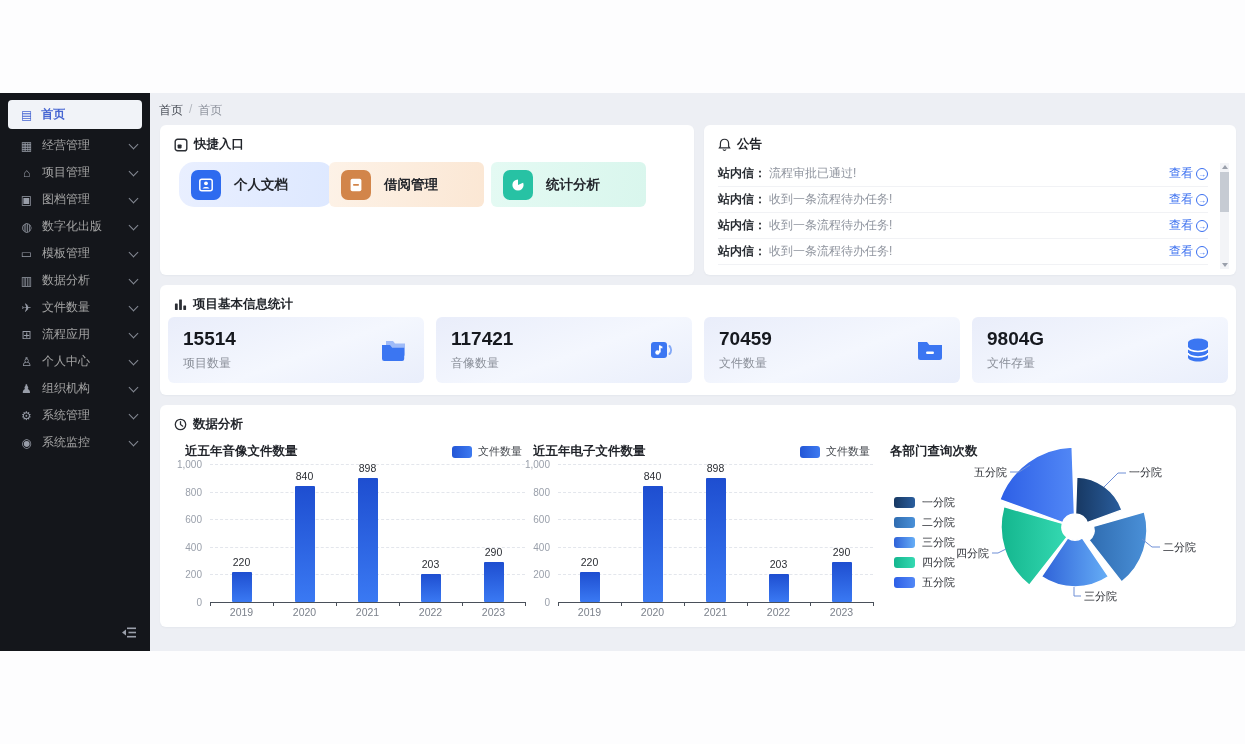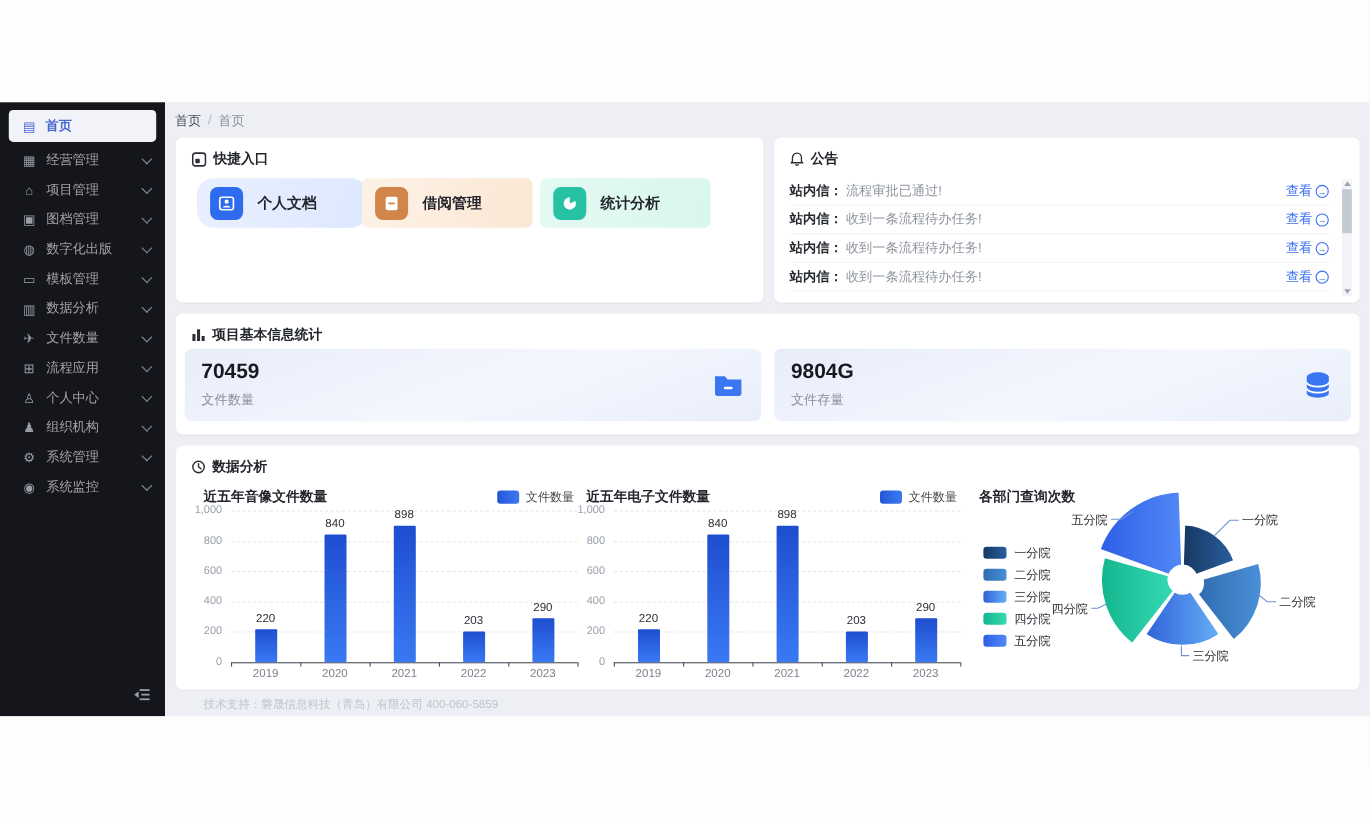--- a/index.html
+++ b/index.html
@@ -254,20 +254,39 @@
     <div class="card card-stats">
       <div class="card-title">
         <svg width="13" height="13" viewBox="0 0 14 14">
           <rect x="1" y="6" width="3" height="7" rx="0.5" fill="#2b2e34"></rect>
             <rect x="5.5" y="1.5" width="3" height="11.5" rx="0.5" fill="#2b2e34"></rect>
             <rect x="10" y="8" width="3" height="5" rx="0.5" fill="#2b2e34"></rect>
         </svg>
         <span>项目基本信息统计</span>
       </div>
       <div class="stat-row">
+        <div class="stat-card">
+          <div class="stat-num">15514</div>
+          <div class="stat-lbl">项目数量</div>
+          <span class="stat-ic"><svg width="32" height="32" viewBox="0 0 32 32">
+                <path d="M8 7 h7 l2 2.6 h10 v10.8 a2 2 0 0 1 -2 2 h-15 a2 2 0 0 1 -2 -2 Z" fill="currentColor" opacity="0.45"></path>
+                <path d="M4 11 h8 l2.2 2.8 h12 v11.2 a2 2 0 0 1 -2 2 h-18 a2.2 2.2 0 0 1 -2.2 -2.2 Z" fill="currentColor"></path>
+              </svg></span>
+        </div>
+        <div class="stat-card">
+          <div class="stat-num">117421</div>
+          <div class="stat-lbl">音像数量</div>
+          <span class="stat-ic"><svg width="32" height="32" viewBox="0 0 32 32">
+                <rect x="5" y="8" width="16" height="16" rx="3" fill="currentColor"></rect>
+                <circle cx="11.5" cy="18.5" r="2.2" fill="#fff"></circle>
+                <rect x="13" y="11.5" width="1.7" height="7" fill="#fff"></rect>
+                <path d="M13 11.5 l3.4 1 v2 l-3.4 -1 Z" fill="#fff"></path>
+                <path d="M23.5 12 a6 6 0 0 1 0 8" fill="none" stroke="currentColor" stroke-width="2" stroke-linecap="round" opacity="0.6"></path>
+              </svg></span>
+        </div>
         <div class="stat-card">
           <div class="stat-num">70459</div>
           <div class="stat-lbl">文件数量</div>
           <span class="stat-ic"><svg width="32" height="32" viewBox="0 0 32 32">
                 <path d="M4 8 h9 l2.4 3 h12.6 v12.5 a2.5 2.5 0 0 1 -2.5 2.5 h-19 a2.5 2.5 0 0 1 -2.5 -2.5 Z" fill="currentColor"></path>
                 <rect x="12" y="17.5" width="8" height="2.4" rx="1.2" fill="#fff"></rect>
               </svg></span>
         </div>
         <div class="stat-card">
           <div class="stat-num">9804G</div>
@@ -445,15 +464,14 @@
             <polyline points="194,144 194,153 201,153" fill="none" stroke="#6f8fd6" stroke-width="1"></polyline>
             <text x="204" y="157" text-anchor="start" font-size="11" fill="#2b2e34">三分院</text>
             <polyline points="126,106 118,110 112,110" fill="none" stroke="#6f8fd6" stroke-width="1"></polyline>
             <text x="109" y="114" text-anchor="end" font-size="11" fill="#2b2e34">四分院</text>
             <polyline points="150,22 139,29 130,29" fill="none" stroke="#6f8fd6" stroke-width="1"></polyline>
             <text x="127" y="33" text-anchor="end" font-size="11" fill="#2b2e34">五分院</text>
           </svg>
       </div>
     </div>
 
-    <div class="footer">技术支持：磐晟信息科技（青岛）有限公司  400-060-5859</div>
   </div>
 </div>
 
 </body></html>

